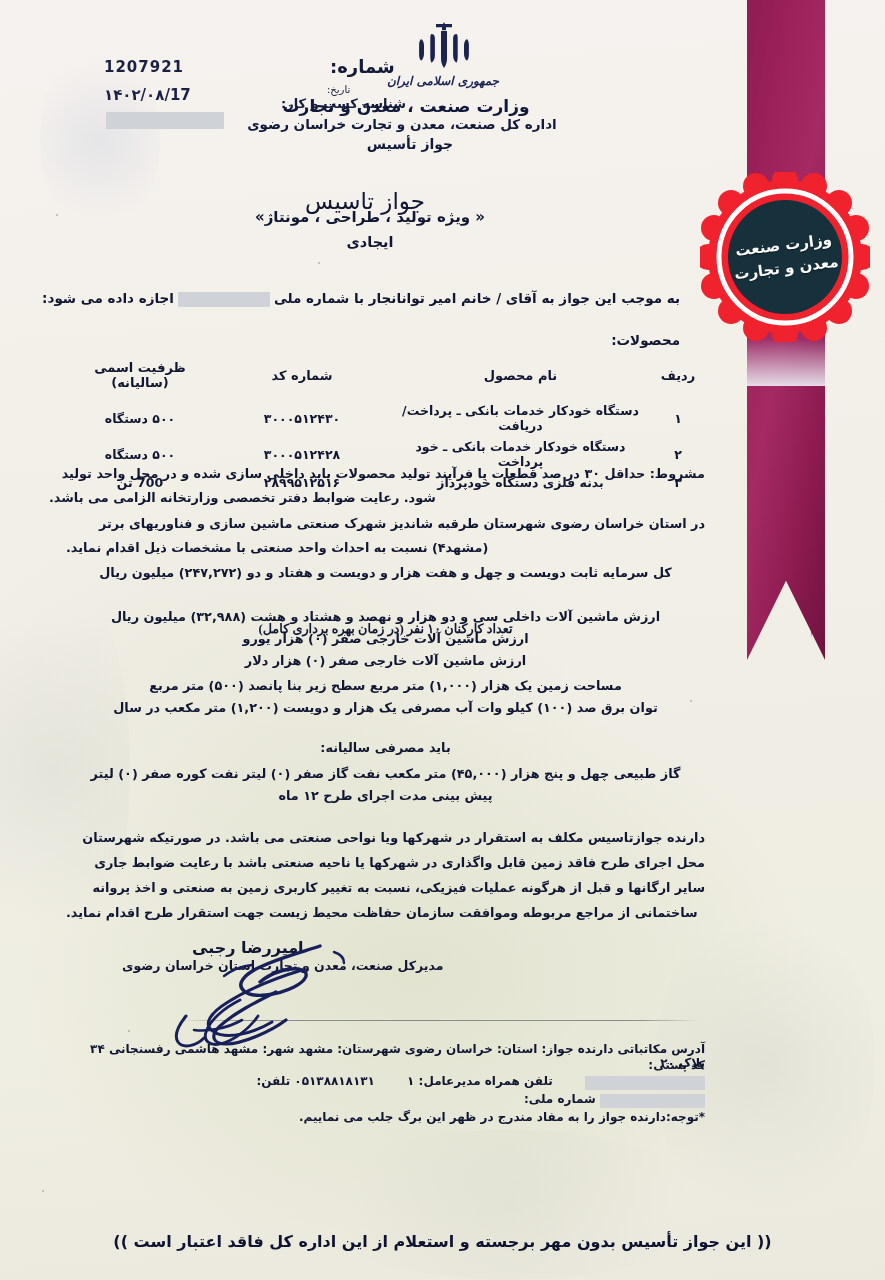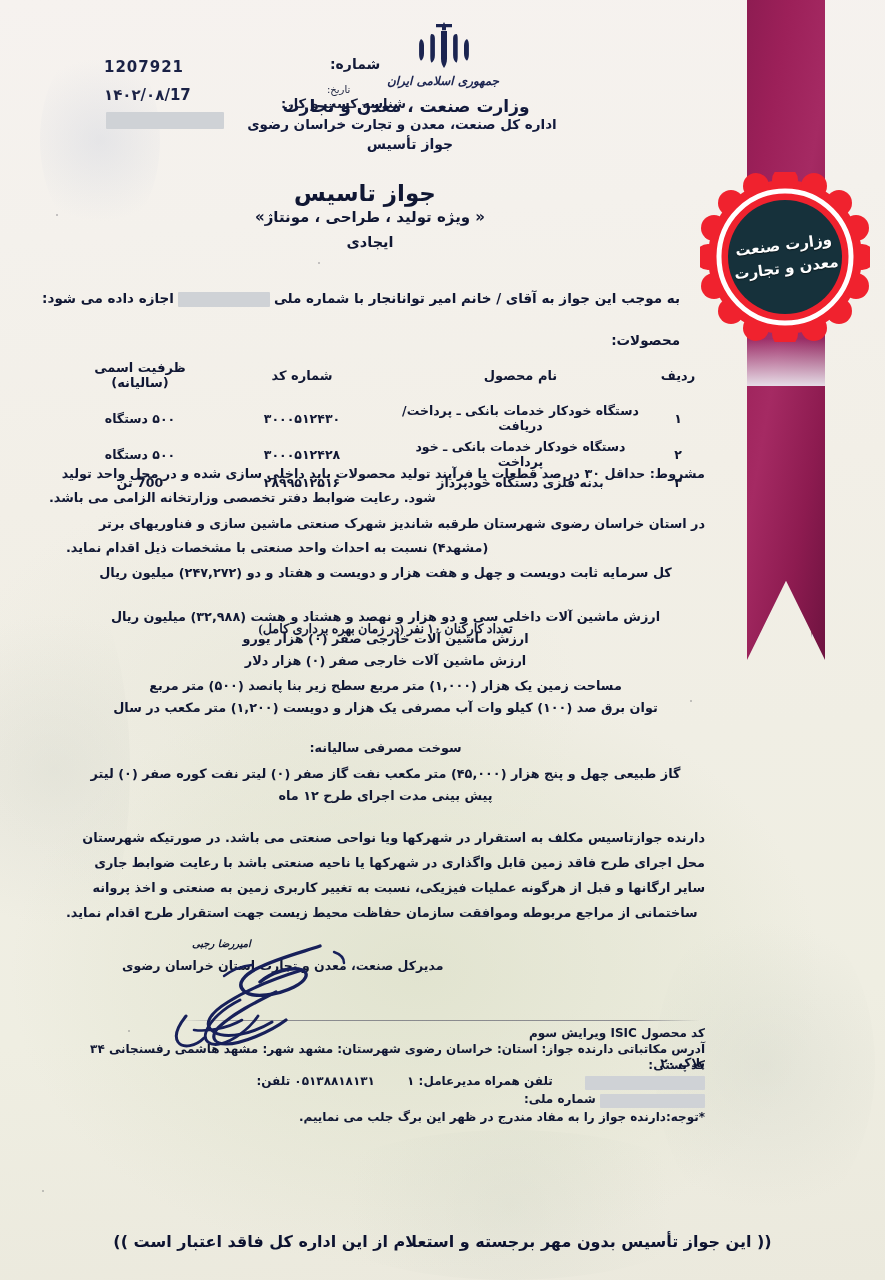--- a/index.html
+++ b/index.html
@@ -52,38 +52,38 @@
     align-items:center;justify-content:center;gap:4px;
     color:#ffffff;font-weight:bold;font-size:15px;line-height:1.25;
     text-shadow:0 1px 1px rgba(0,0,0,.5);
     transform:rotate(-7deg);
   }
 
   
   .emblem{position:absolute;left:412px;top:18px;width:64px;height:58px;}
   .emblem-sub{position:absolute;left:368px;top:74px;width:150px;text-align:center;
     font-size:12px;color:#1b2450;font-weight:bold;font-style:italic;letter-spacing:-.3px;}
-  .hdr-num-label{position:absolute;left:330px;top:56px;font-size:14px;font-weight:bold;color:#141b38;}
+  .hdr-num-label{position:absolute;left:330px;top:56px;font-size:18px;font-weight:bold;color:#141b38;}
   .hdr-date-label{position:absolute;left:327px;top:84px;font-size:10px;font-weight:normal;color:#141b38;}
   .hdr-biz-label{position:absolute;left:281px;top:96px;font-size:13px;font-weight:bold;color:#141b38;}
   .hdr-num{position:absolute;left:104px;top:58px;font-size:15px;font-weight:bold;letter-spacing:1px;color:#1a2145;}
   .hdr-date{position:absolute;left:104px;top:86px;font-size:15px;font-weight:bold;letter-spacing:1px;color:#1a2145;}
   .redact{background:#cfd2d6;color:transparent;display:inline-block;border-radius:1px;}
   .hdr-redact{position:absolute;left:106px;top:112px;width:118px;height:17px;}
 
   .ministry{position:absolute;left:276px;top:96px;width:260px;text-align:center;
     font-size:17px;font-weight:bold;color:#121a3c;letter-spacing:-.2px;}
   .office{position:absolute;left:242px;top:116px;width:320px;text-align:center;
     font-size:13.5px;font-weight:bold;color:#121a3c;letter-spacing:-.2px;}
   .doc-kind{position:absolute;left:300px;top:136px;width:220px;text-align:center;
     font-size:14px;font-weight:bold;color:#121a3c;}
 
   
-  .title{position:absolute;left:250px;top:180px;width:230px;text-align:center;
-    font-size:23px;font-weight:bold;color:#101733;letter-spacing:-.5px;}
+  .title{position:absolute;left:250px;top:188px;width:230px;text-align:center;
+    font-size:23px;font-weight:normal;color:#101733;letter-spacing:-.5px;}
   .subtitle{position:absolute;left:230px;top:208px;width:280px;text-align:center;
     font-size:15px;font-weight:bold;color:#101733;}
   .subtitle2{position:absolute;left:280px;top:234px;width:180px;text-align:center;
     font-size:14.5px;font-weight:bold;color:#101733;}
 
   
   .grant{position:absolute;right:205px;left:66px;top:290px;
     font-size:13.5px;font-weight:bold;color:#101733;text-align:right;white-space:nowrap;}
   .grant .redact{width:92px;height:15px;vertical-align:-2px;margin:0 4px;}
 
@@ -110,21 +110,21 @@
   .sp1{top:565px;} .sp2{top:621px;font-family:Liberation Serif, serif;} .sp3{top:609px;}
   .sp4{top:631px;} .sp5{top:653px;}
   .sp6{top:678px;} .sp7{top:700px;}
   .fuel-label{position:absolute;right:180px;left:66px;top:740px;text-align:center;
     font-size:12.8px;font-weight:bold;color:#101733;}
   .sp8{top:766px;} .sp9{top:788px;}
 
   .p-oblig{left:66px;right:180px;top:826px;text-align:right;text-align-last:left;line-height:1.95;}
 
   
-  .sign-name{position:absolute;left:192px;top:938px;font-size:10px;font-weight:bold;color:#101733;font-style:italic;}
+  .sign-name{position:absolute;left:192px;top:938px;font-size:16px;font-weight:bold;color:#101733;}
   .sign-title{position:absolute;left:122px;top:958px;font-size:12.5px;font-weight:bold;color:#101733;}
   .sig-ink{position:absolute;left:120px;top:930px;width:240px;height:120px;pointer-events:none;}
 
   .hrule{position:absolute;left:180px;top:1020px;width:520px;height:1px;
     background:linear-gradient(90deg,rgba(30,30,60,0) 0%,rgba(30,30,60,.45) 12%,rgba(30,30,60,.45) 88%,rgba(30,30,60,0) 100%);}
 
   
   .foot{position:absolute;right:180px;left:66px;font-size:12px;font-weight:bold;color:#101733;text-align:right;}
   .f-isic{top:1026px;}
   .f-addr{top:1042px;}
@@ -261,21 +261,21 @@
   <div class="para p-loc">در استان خراسان رضوی شهرستان طرقبه شاندیز شهرک صنعتی ماشین سازی و فناوریهای برتر (مشهد۴) نسبت به احداث واحد صنعتی با مشخصات ذیل اقدام نماید.</div>
 
   <div class="spec sp1">کل سرمایه ثابت دویست و چهل و هفت هزار و دویست و هفتاد و دو (۲۴۷,۲۷۲) میلیون ریال</div>
   <div class="spec sp2">تعداد کارکنان ۱۰ نفر (در زمان بهره برداری کامل)</div>
   <div class="spec sp3">ارزش ماشین آلات داخلی سی و دو هزار و نهصد و هشتاد و هشت (۳۲,۹۸۸) میلیون ریال</div>
   <div class="spec sp4">ارزش ماشین آلات خارجی صفر (۰) هزار یورو</div>
   <div class="spec sp5">ارزش ماشین آلات خارجی صفر (۰) هزار دلار</div>
   <div class="spec sp6">مساحت زمین یک هزار (۱,۰۰۰) متر مربع     سطح زیر بنا پانصد (۵۰۰) متر مربع</div>
   <div class="spec sp7">توان برق صد (۱۰۰) کیلو وات     آب مصرفی یک هزار و دویست (۱,۲۰۰) متر مکعب در سال</div>
 
-  <div class="fuel-label">سوخت مصرفی سالیانه:</div>
+  <div class="fuel-label">باید مصرفی سالیانه:</div>
   <div class="spec sp8">گاز طبیعی چهل و پنج هزار (۴۵,۰۰۰) متر مکعب     نفت گاز صفر (۰) لیتر     نفت کوره صفر (۰) لیتر</div>
   <div class="spec sp9">پیش بینی مدت اجرای طرح ۱۲ ماه</div>
 
   <div class="para p-oblig">دارنده جوازتاسیس مکلف به استقرار در شهرکها ویا نواحی صنعتی می باشد. در صورتیکه شهرستان محل اجرای طرح فاقد زمین قابل واگذاری در شهرکها یا ناحیه صنعتی باشد با رعایت ضوابط جاری سایر ارگانها و قبل از هرگونه عملیات فیزیکی، نسبت به تغییر کاربری زمین به صنعتی و اخذ پروانه ساختمانی از مراجع مربوطه وموافقت سازمان حفاظت محیط زیست جهت استقرار طرح اقدام نماید.</div>
 
   <div class="sign-name">امیررضا رجبی</div>
   <div class="sign-title">مدیرکل صنعت، معدن و تجارت استان خراسان رضوی</div>
   <svg class="sig-ink" viewBox="0 0 240 120">
     <g fill="none" stroke="#17205a" stroke-linecap="round" stroke-linejoin="round">
       <path d="M200 16 c-18 6-42 12-62 22 c-14 7-22 16-14 23 c9 8 34 4 50-4 c12-6 16-14 8-17 c-10-4-30 2-42 12" stroke-width="3.4"></path>
@@ -284,21 +284,20 @@
       <path d="M120 70 c-16 8-30 20-34 32 c-3 9 4 14 14 12 c14-3 30-16 38-28" stroke-width="2.8"></path>
       <path d="M66 86 c-8 10-12 20-8 26 c5 7 18 4 26-4" stroke-width="3"></path>
       <path d="M104 46 c8-6 18-10 28-11" stroke-width="2.4"></path>
       <path d="M214 22 c6 2 10 6 10 11" stroke-width="2.4"></path>
       <path d="M74 100 c14 2 34-2 48-10" stroke-width="2.6"></path>
     </g>
   </svg>
 
   <div class="hrule"></div>
 
-  <div class="foot f-isic">کد محصول ISIC ویرایش سوم</div>
   <div class="foot f-addr">آدرس مکاتباتی دارنده جواز: استان: خراسان رضوی شهرستان: مشهد شهر: مشهد هاشمی رفسنجانی ۳۴ پلاک ۲۰</div>
   <div class="foot f-post">کد پستی:</div>
   <div class="foot f-tel">
     <span class="redact r-tel">&nbsp;</span>
     <span style="margin:0 28px">تلفن همراه مدیرعامل: ۱</span>
     <span>۰۵۱۳۸۸۱۸۱۳۱</span>
     <span>تلفن:</span>
   </div>
   <div class="foot f-nat">
     <span class="redact r-nat">&nbsp;</span>

